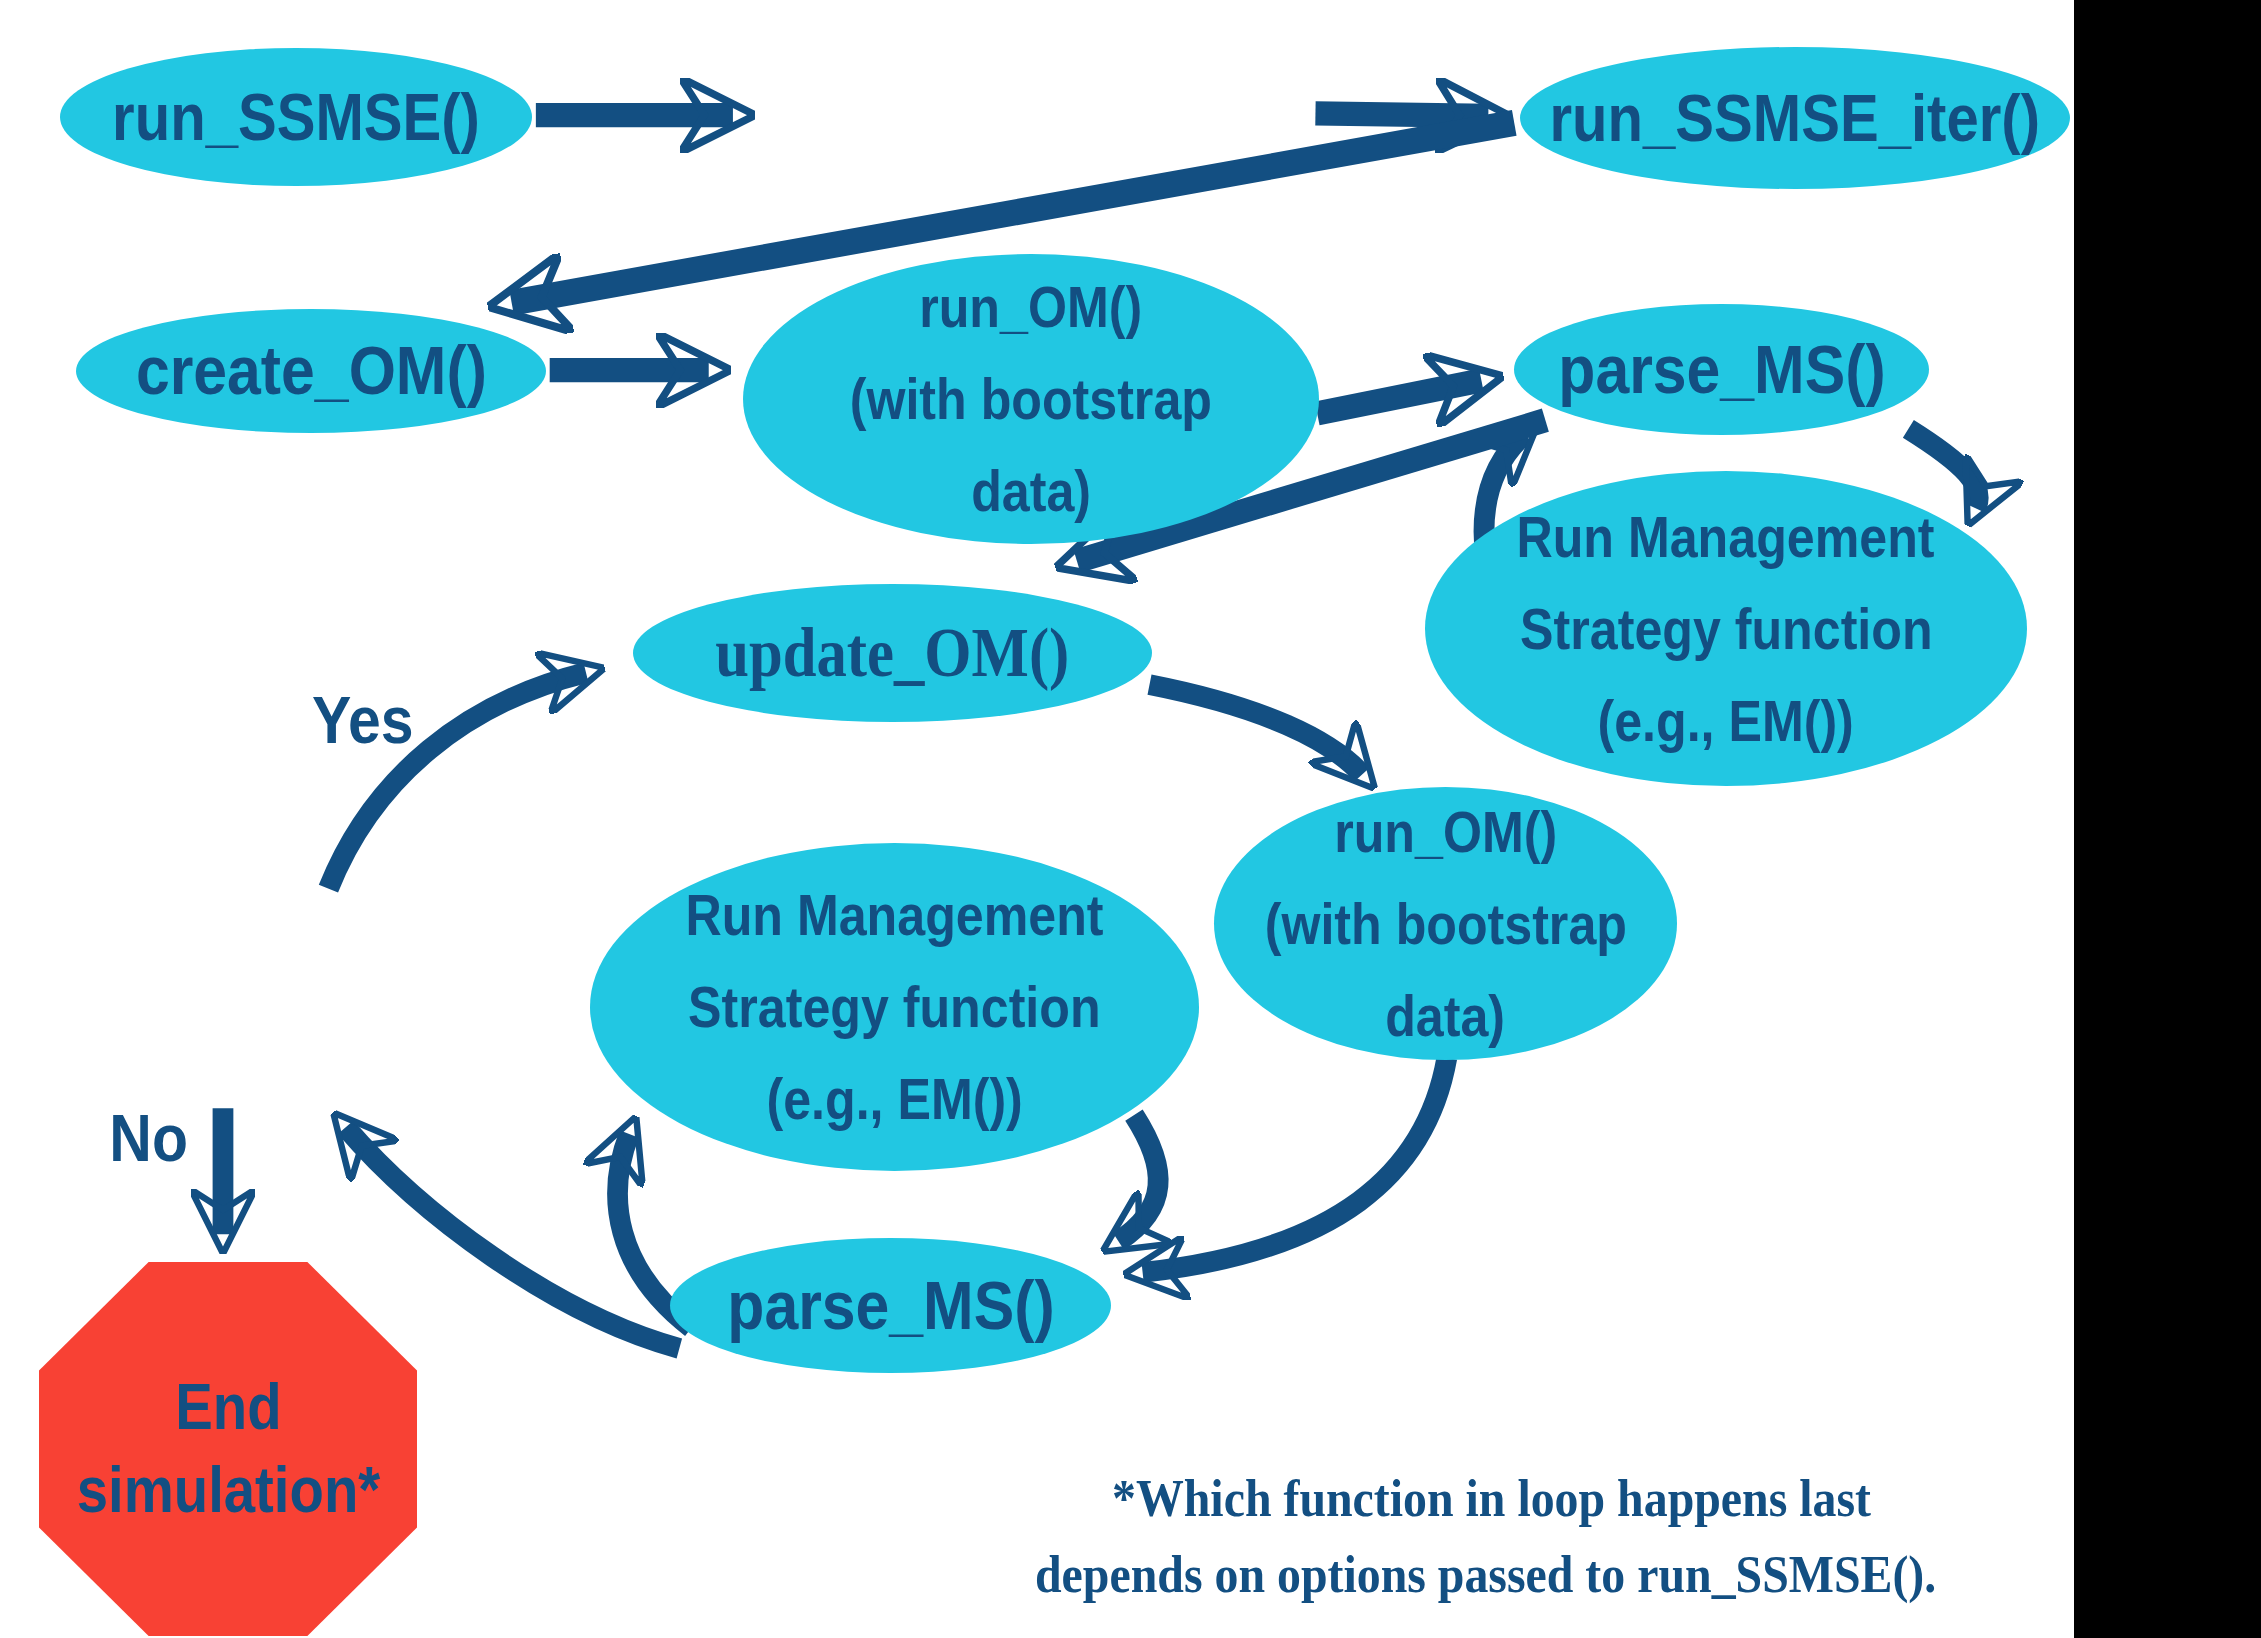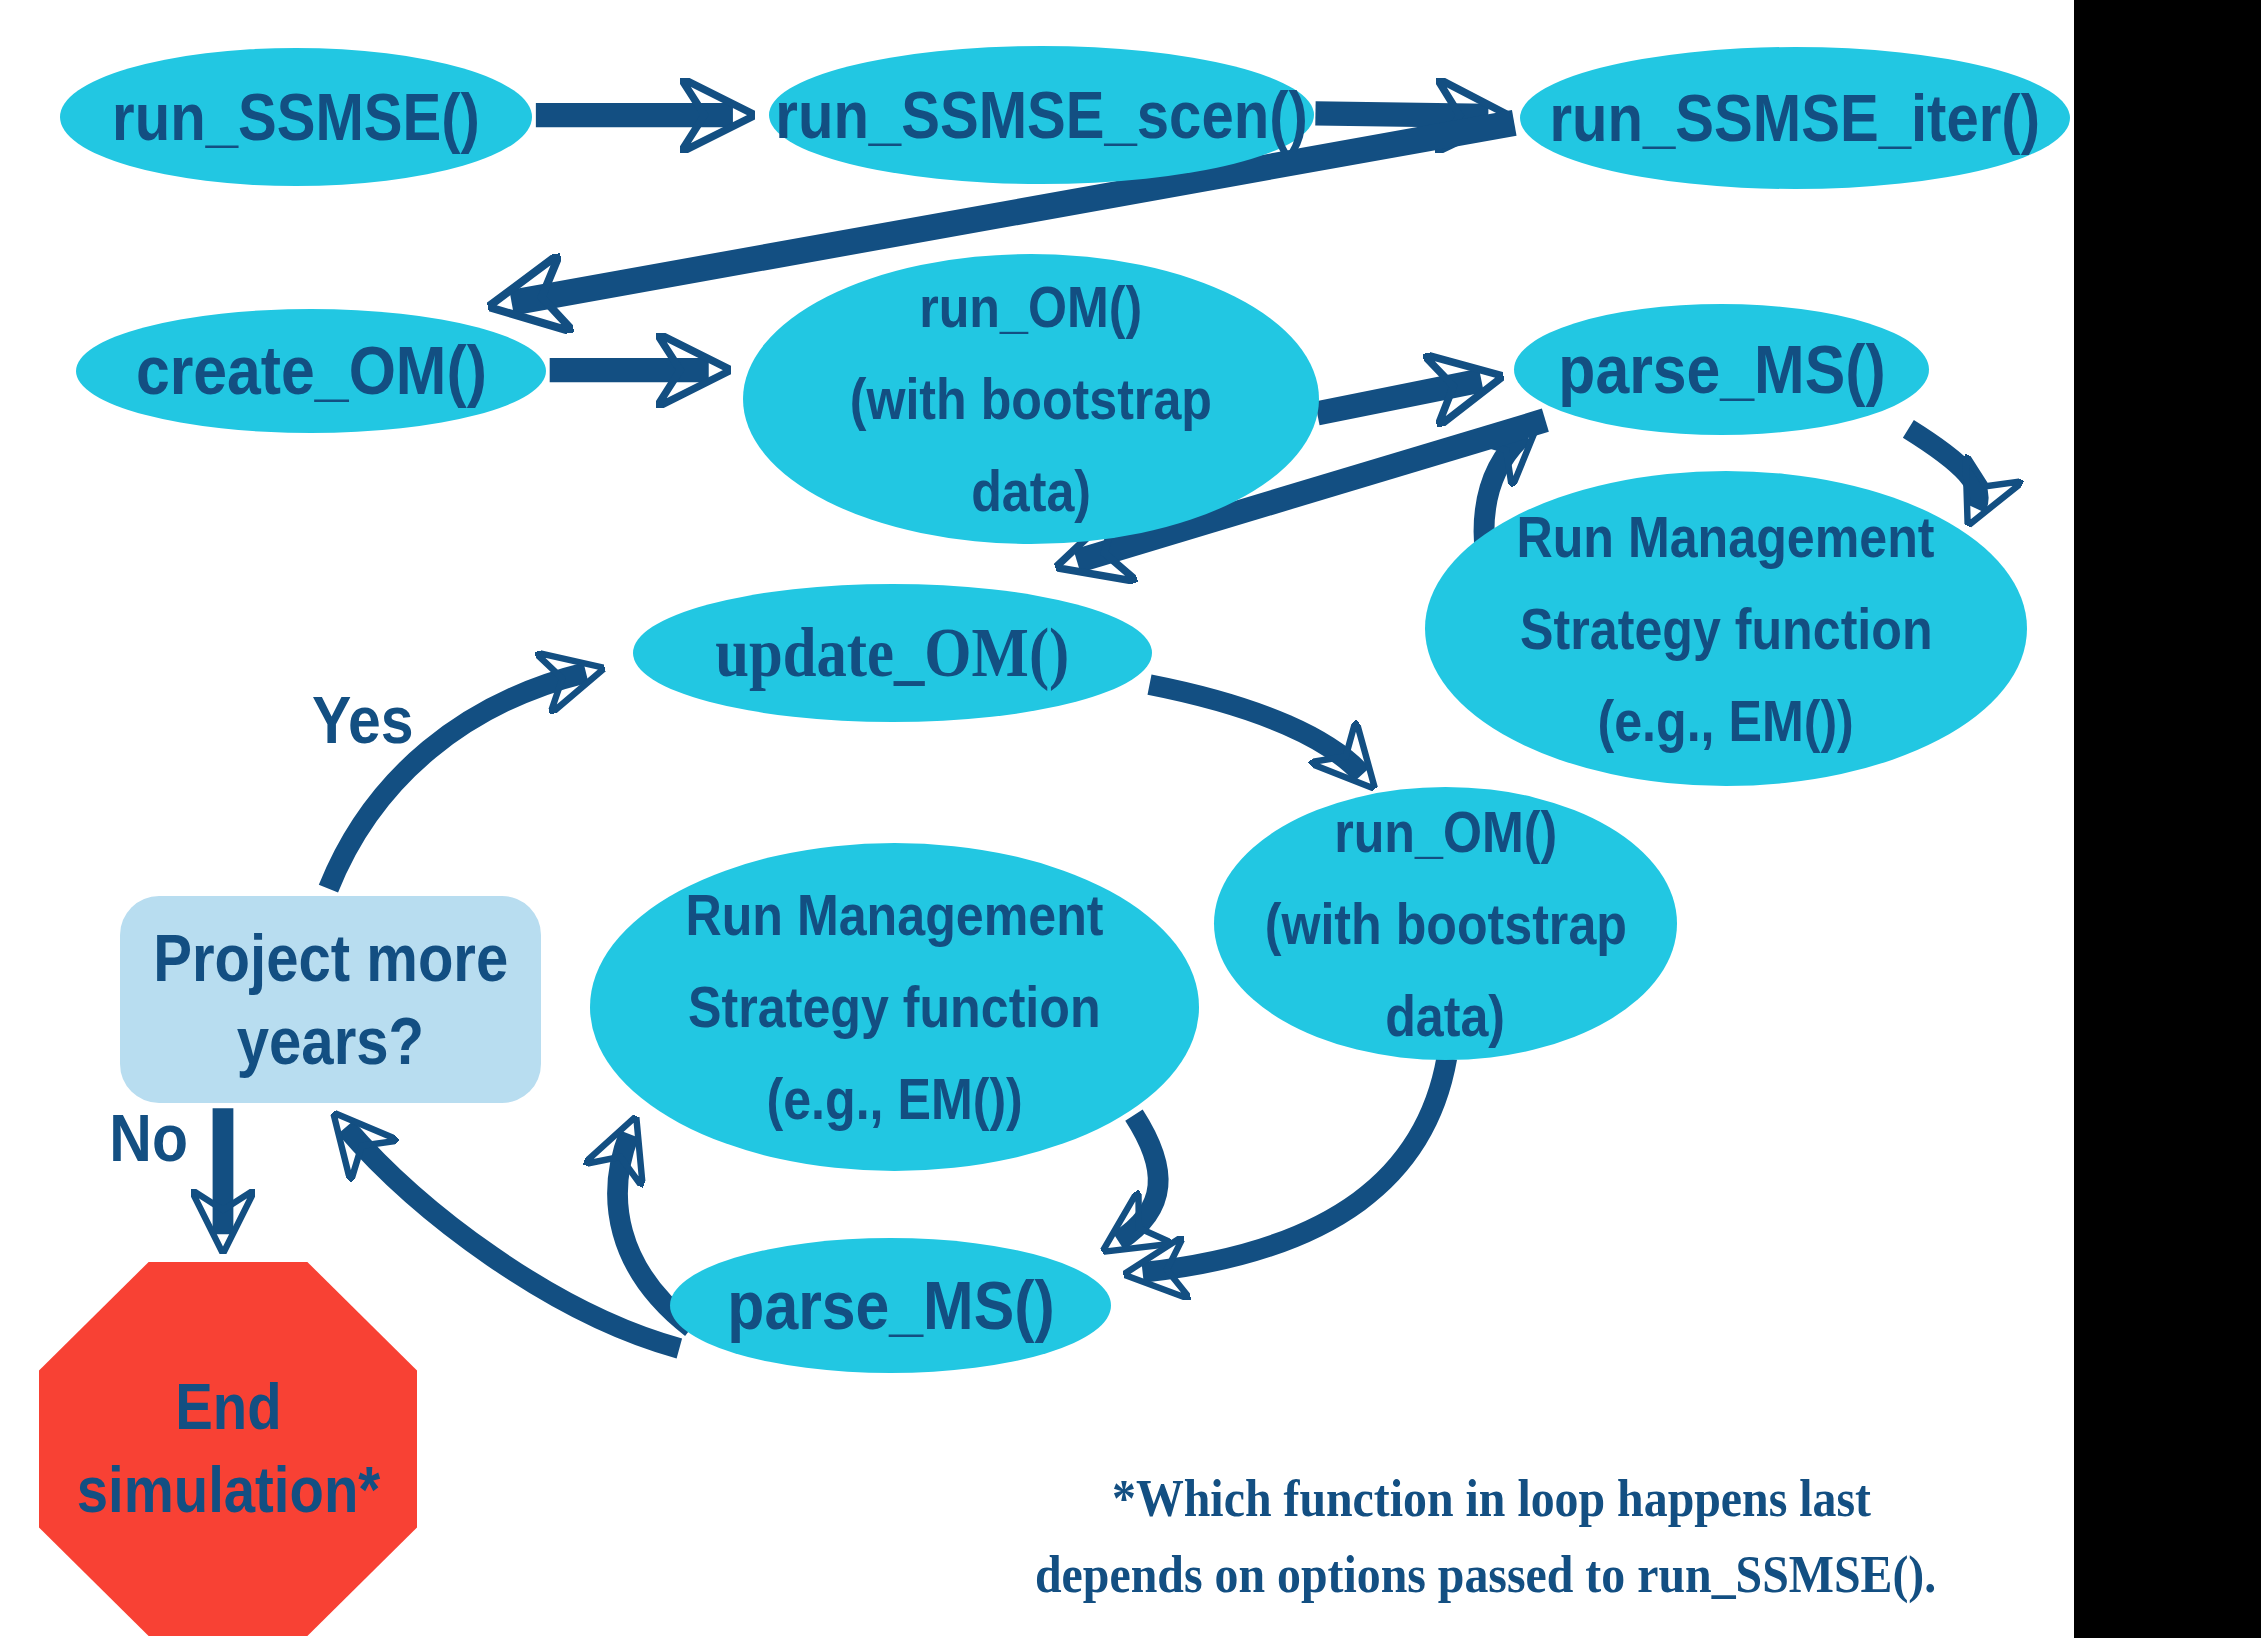--- a/index.html
+++ b/index.html
@@ -49,23 +49,20 @@
     <path d="M 1312,1290 C 1352,1352 1352,1398 1294,1436" stroke-width="24" marker-end="url(#ah)"></path>
     <path d="M 800,1536 C 712,1468 700,1384 728,1312" stroke-width="24" marker-end="url(#ah)"></path>
     <path d="M 786,1560 C 640,1520 484,1402 400,1304" stroke-width="24" marker-end="url(#ah)"></path>
     <path d="M 380,1028 C 432,898 540,812 678,778" stroke-width="24" marker-end="url(#ah)"></path>
     <path d="M 258,1282 L 258,1428" stroke-width="24" marker-end="url(#ah)"></path>
   </svg>
 
   <div class="node ellipse fs-row1" style="left:60px;top:48px;width:472px;height:138px;">
     <span class="lbl">run_SSMSE()</span>
   </div>
-  <div class="node ellipse fs-row1" style="left:769px;top:46px;width:545px;height:138px;">
-    <span class="lbl">run_SSMSE_scen()</span>
-  </div>
   <div class="node ellipse fs-node" style="left:76px;top:309px;width:470px;height:124px;">
     <span class="lbl">create_OM()</span>
   </div>
 
   <div class="node ellipse fs-row1" style="left:1520px;top:47px;width:550px;height:142px;">
     <span class="lbl">run_SSMSE_iter()</span>
   </div>
   <div class="node ellipse fs-multi" style="left:743px;top:254px;width:576px;height:290px;">
     <span class="lbl">run_OM()</span>
     <span class="lbl">(with bootstrap</span>
@@ -91,24 +88,20 @@
   </div>
   <div class="node ellipse fs-multi" style="left:590px;top:843px;width:609px;height:328px;">
     <span class="lbl">Run Management</span>
     <span class="lbl">Strategy function</span>
     <span class="lbl">(e.g., EM())</span>
   </div>
   <div class="node ellipse fs-node" style="left:670px;top:1238px;width:441px;height:135px;">
     <span class="lbl">parse_MS()</span>
   </div>
 
-  <div class="node decision" style="left:120px;top:896px;width:421px;height:207px;line-height:78px;">
-    <span class="lbl" style="line-height:83px;">Project more</span>
-    <span class="lbl" style="line-height:83px;">years?</span>
-  </div>
 
   <div class="node octagon" style="left:39px;top:1262px;width:378px;height:374px;">
     <span class="lbl" style="line-height:83px;">End</span>
     <span class="lbl" style="line-height:83px;">simulation*</span>
   </div>
 
   <div class="edge-label" style="left:285px;top:674px;width:156px;text-align:center;text-decoration:underline;">
     <span class="lbl">Yes</span>
   </div>
   <div class="edge-label" style="left:80px;top:1092px;width:138px;text-align:center;">

